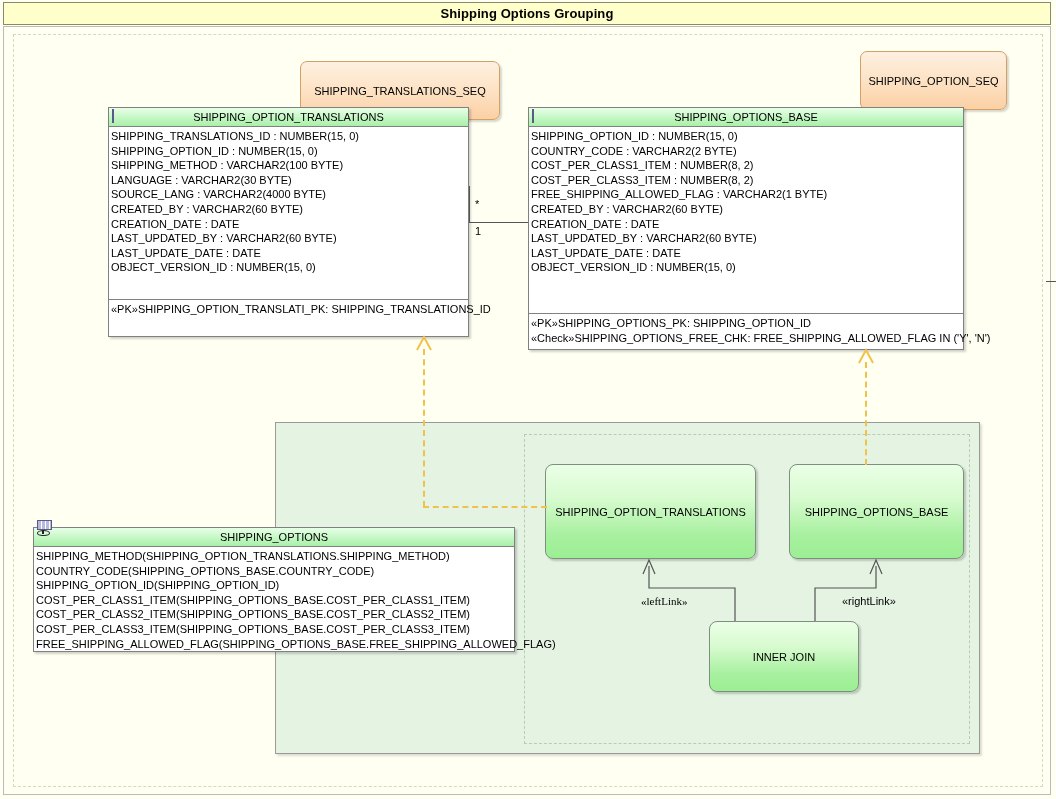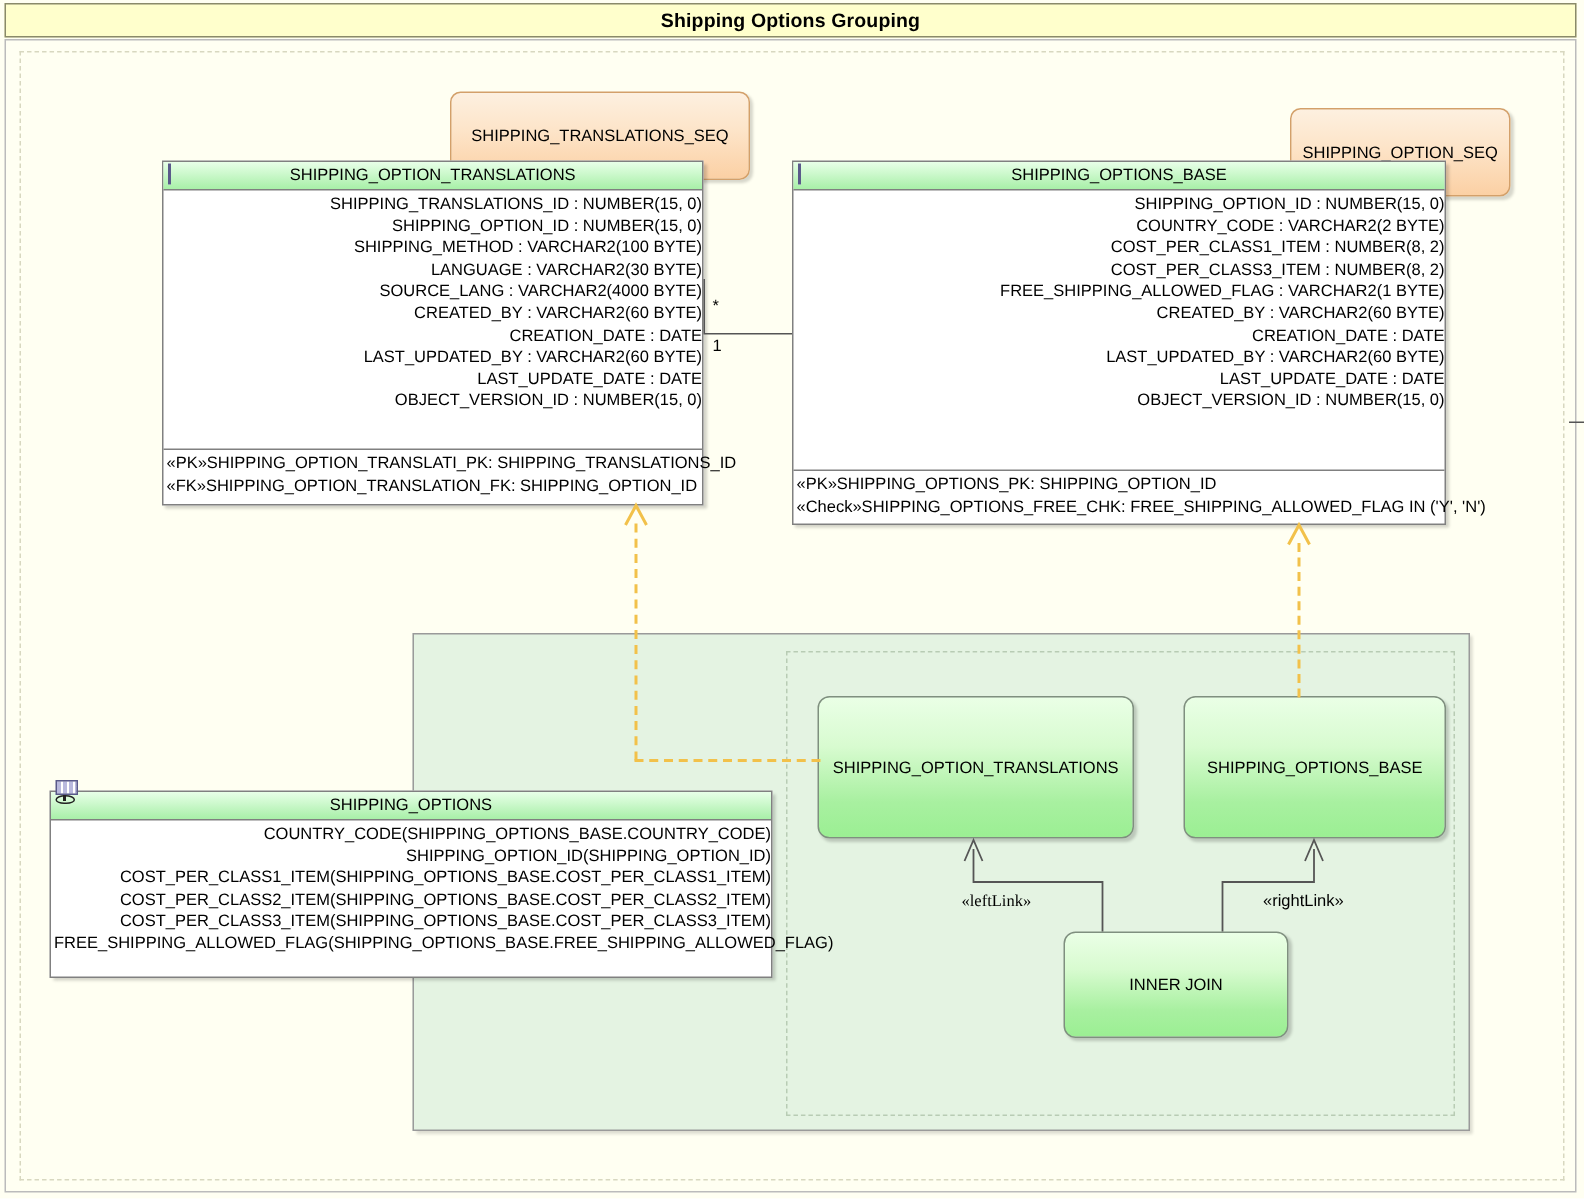--- a/index.html
+++ b/index.html
@@ -88,21 +88,20 @@
   }
   .tbl-body {
     padding: 2px 0 0 2px;
     box-sizing: border-box;
   }
   .tbl-body .row {
     font-size: 11px;
     line-height: 14.6px;
     color: #000000;
     white-space: nowrap;
-    text-align: right;
   }
   .tbl-sep {
     border-top: 1px solid #808080;
     margin-top: 0;
   }
   .tbl-foot {
     padding: 2px 0 2px 2px;
   }
   .tbl-foot .row {
     font-size: 11px;
@@ -258,21 +257,21 @@
   <div class="canvas"></div>
   <div class="canvas-dashed"></div>
 
   <div class="group-outer" style="left:275px; top:422px; width:705px; height:332px;"></div>
   <div class="group-inner" style="left:524px; top:434px; width:446px; height:310px;"></div>
 
   <div class="seq" style="left:300px; top:61px; width:200px; height:59px;">
     <span>SHIPPING_TRANSLATIONS_SEQ</span>
   </div>
 
-  <div class="seq" style="left:860px; top:72px; width:147px; height:59px;">
+  <div class="seq" style="left:860px; top:51px; width:147px; height:59px;">
     <span>SHIPPING_OPTION_SEQ</span>
   </div>
 
   <div class="tbl" style="left:108px; top:107px; width:361px; height:230px;">
     <div class="tbl-head">
       <span class="hd-icon">
         <span class="icon-grid"><span class="cells"></span></span>
       </span>
       <span>SHIPPING_OPTION_TRANSLATIONS</span>
     </div>
@@ -283,21 +282,20 @@
       <div class="row">LANGUAGE : VARCHAR2(30 BYTE)</div>
       <div class="row">SOURCE_LANG : VARCHAR2(4000 BYTE)</div>
       <div class="row">CREATED_BY : VARCHAR2(60 BYTE)</div>
       <div class="row">CREATION_DATE : DATE</div>
       <div class="row">LAST_UPDATED_BY : VARCHAR2(60 BYTE)</div>
       <div class="row">LAST_UPDATE_DATE : DATE</div>
       <div class="row">OBJECT_VERSION_ID : NUMBER(15, 0)</div>
     </div>
     <div class="tbl-sep tbl-foot">
       <div class="row">«PK»SHIPPING_OPTION_TRANSLATI_PK: SHIPPING_TRANSLATIONS_ID</div>
-      <div class="row">«FK»SHIPPING_OPTION_TRANSLATION_FK: SHIPPING_OPTION_ID</div>
     </div>
   </div>
 
   <div class="tbl" style="left:528px; top:107px; width:436px; height:243px;">
     <div class="tbl-head">
       <span class="hd-icon">
         <span class="icon-grid"><span class="cells"></span></span>
       </span>
       <span>SHIPPING_OPTIONS_BASE</span>
     </div>
@@ -325,20 +323,21 @@
   <div class="lbl" style="left:475px; top:225px;">1</div>
 
   <div class="tbl" style="left:33px; top:527px; width:482px; height:125px;">
     <div class="tbl-head">
       <span class="hd-icon">
         <span class="icon-view"><span class="g"></span><span class="sp"></span></span>
       </span>
       <span>SHIPPING_OPTIONS</span>
     </div>
     <div class="tbl-body">
+      <div class="row">SHIPPING_METHOD(SHIPPING_OPTION_TRANSLATIONS.SHIPPING_METHOD)</div>
       <div class="row">COUNTRY_CODE(SHIPPING_OPTIONS_BASE.COUNTRY_CODE)</div>
       <div class="row">SHIPPING_OPTION_ID(SHIPPING_OPTION_ID)</div>
       <div class="row">COST_PER_CLASS1_ITEM(SHIPPING_OPTIONS_BASE.COST_PER_CLASS1_ITEM)</div>
       <div class="row">COST_PER_CLASS2_ITEM(SHIPPING_OPTIONS_BASE.COST_PER_CLASS2_ITEM)</div>
       <div class="row">COST_PER_CLASS3_ITEM(SHIPPING_OPTIONS_BASE.COST_PER_CLASS3_ITEM)</div>
       <div class="row">FREE_SHIPPING_ALLOWED_FLAG(SHIPPING_OPTIONS_BASE.FREE_SHIPPING_ALLOWED_FLAG)</div>
     </div>
   </div>
 
   <div class="node" style="left:545px; top:464px; width:211px; height:95px;">

